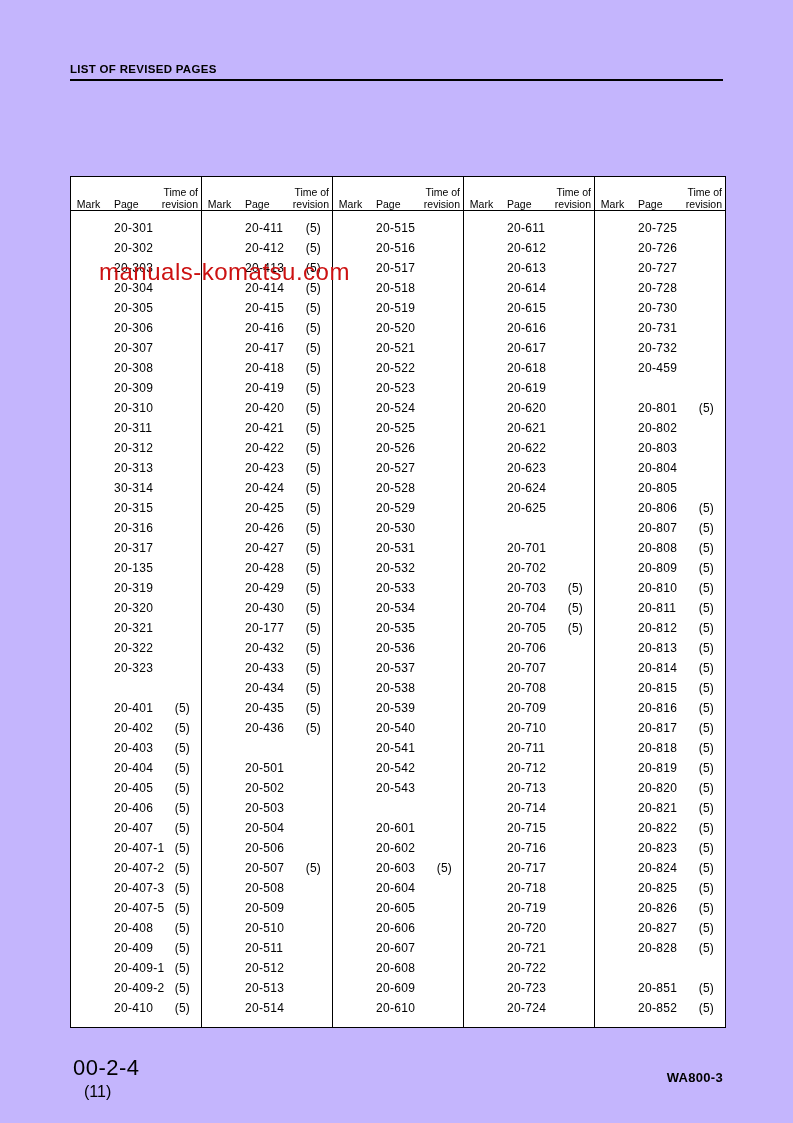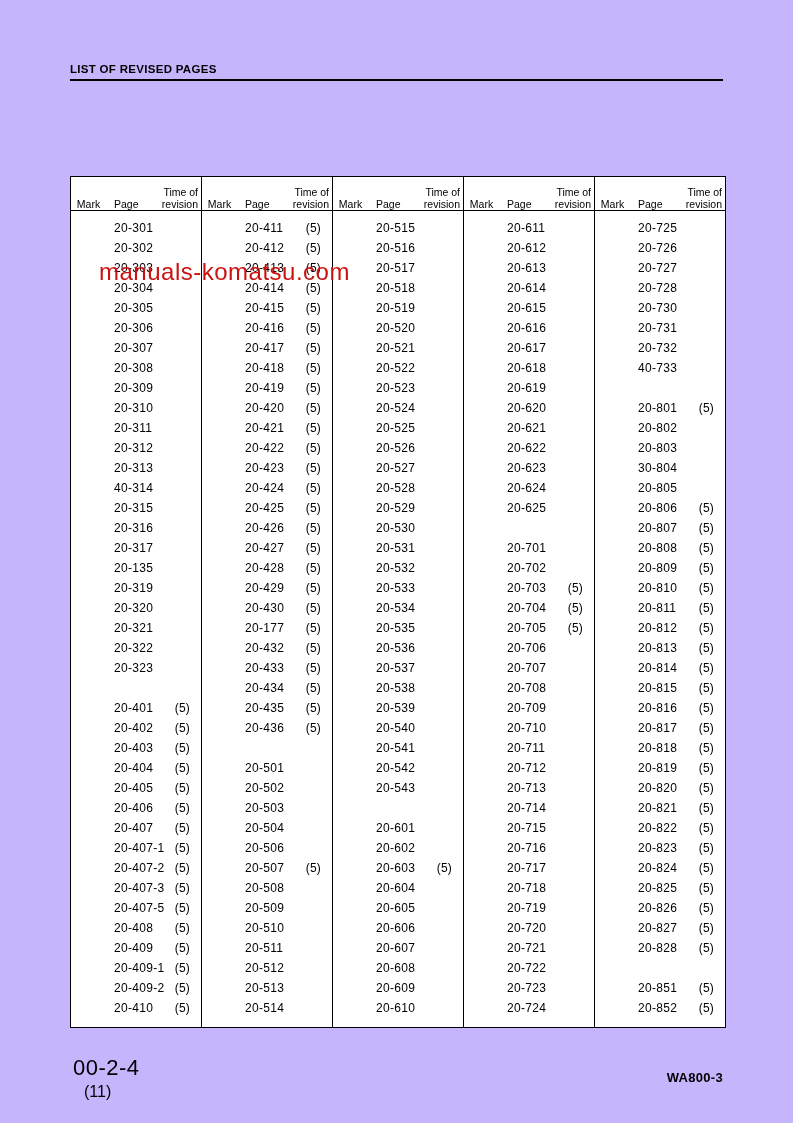--- a/index.html
+++ b/index.html
@@ -121,21 +121,21 @@
             <span class="c-page">20-312</span>
             <span class="c-rev"></span>
           </div>
           <div class="row">
             <span class="c-mark"></span>
             <span class="c-page">20-313</span>
             <span class="c-rev"></span>
           </div>
           <div class="row">
             <span class="c-mark"></span>
-            <span class="c-page">40-314</span>
+            <span class="c-page">30-314</span>
             <span class="c-rev"></span>
           </div>
           <div class="row">
             <span class="c-mark"></span>
             <span class="c-page">20-315</span>
             <span class="c-rev"></span>
           </div>
           <div class="row">
             <span class="c-mark"></span>
             <span class="c-page">20-316</span>
@@ -939,21 +939,21 @@
             <span class="c-page">20-731</span>
             <span class="c-rev"></span>
           </div>
           <div class="row">
             <span class="c-mark"></span>
             <span class="c-page">20-732</span>
             <span class="c-rev"></span>
           </div>
           <div class="row">
             <span class="c-mark"></span>
-            <span class="c-page">40-733</span>
+            <span class="c-page">20-459</span>
             <span class="c-rev"></span>
           </div>
           <div class="row">
             <span class="c-mark"></span>
             <span class="c-page"></span>
             <span class="c-rev"></span>
           </div>
           <div class="row">
             <span class="c-mark"></span>
             <span class="c-page">20-801</span>
@@ -964,21 +964,21 @@
             <span class="c-page">20-802</span>
             <span class="c-rev"></span>
           </div>
           <div class="row">
             <span class="c-mark"></span>
             <span class="c-page">20-803</span>
             <span class="c-rev"></span>
           </div>
           <div class="row">
             <span class="c-mark"></span>
-            <span class="c-page">30-804</span>
+            <span class="c-page">20-804</span>
             <span class="c-rev"></span>
           </div>
           <div class="row">
             <span class="c-mark"></span>
             <span class="c-page">20-805</span>
             <span class="c-rev"></span>
           </div>
           <div class="row">
             <span class="c-mark"></span>
             <span class="c-page">20-806</span>

